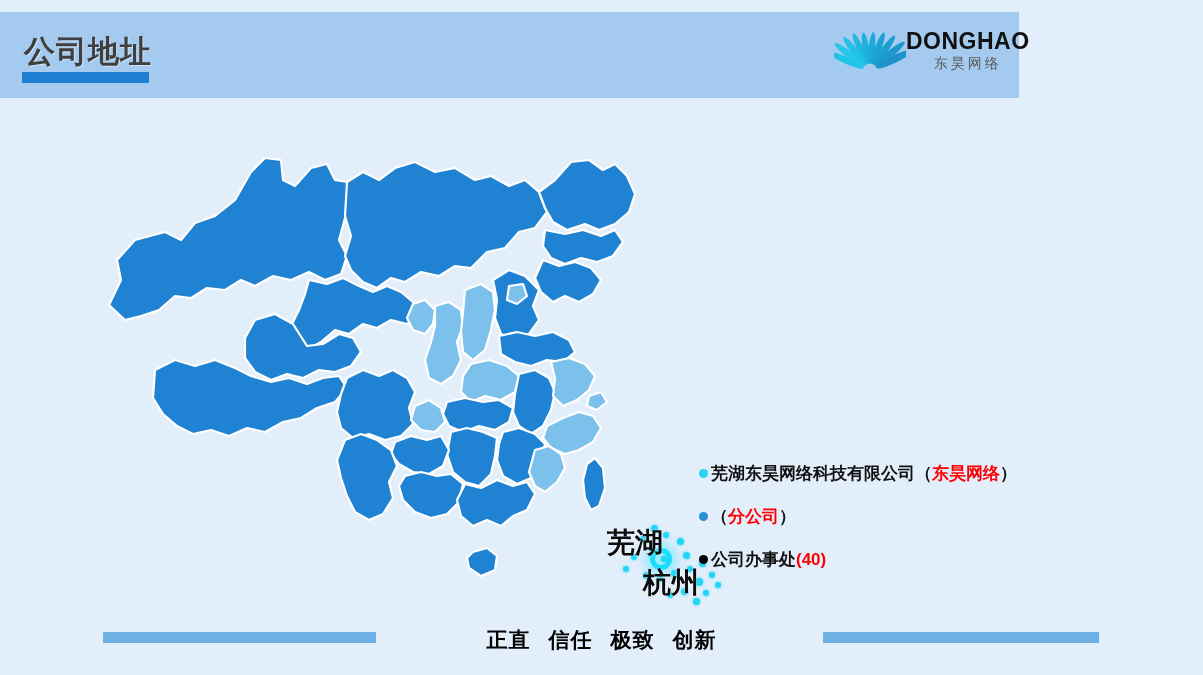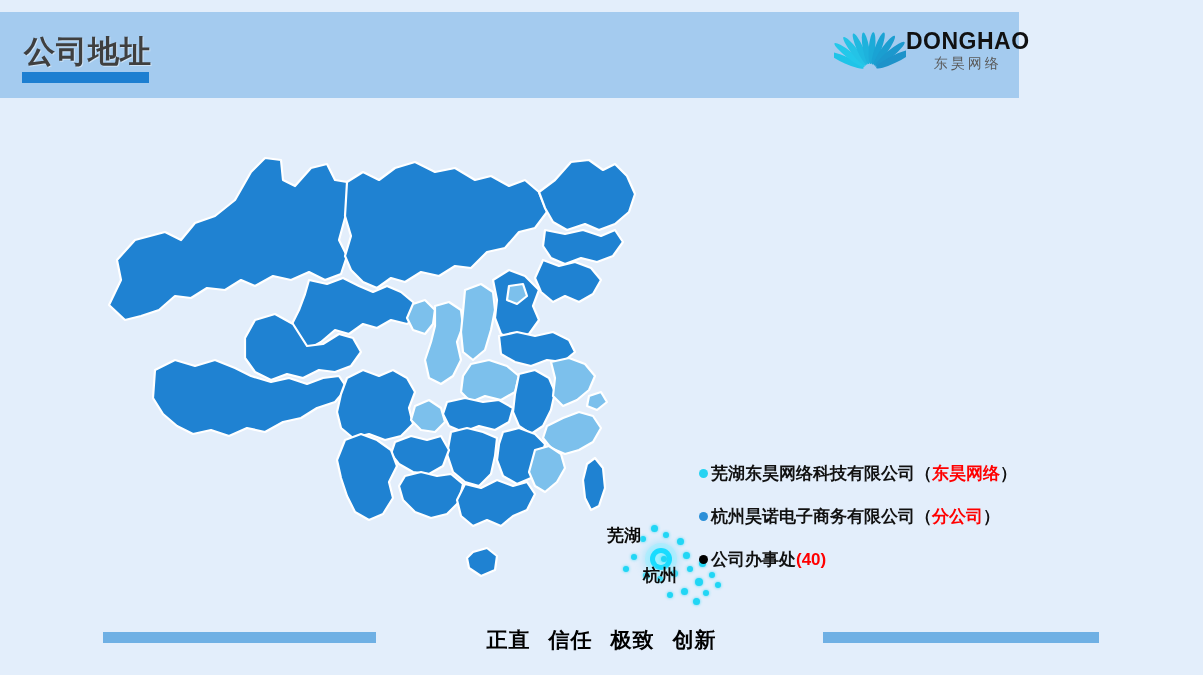--- a/index.html
+++ b/index.html
@@ -41,21 +41,21 @@
   
   .map-wrap{
     position:absolute;left:95px;top:120px;width:600px;height:500px;
   }
   .map-wrap svg{display:block;width:600px;height:500px;}
   .prov{stroke:#ffffff;stroke-width:2.2;stroke-linejoin:round;}
   .p-dark{fill:#1f82d2;}
   .p-light{fill:#7cc0ec;}
   
   .map-label{
-    position:absolute;font-size:17px;font-weight:bold;color:#0b0b0b;
+    position:absolute;font-size:28px;font-weight:bold;color:#0b0b0b;
     text-shadow:0 0 3px rgba(255,255,255,.55);
     white-space:nowrap;
   }
   .label-wuhu{left:512px;top:404px;}
   .label-hangzhou{left:548px;top:444px;}
   
   .marker-main{
     position:absolute;left:555px;top:428px;width:22px;height:22px;
     border-radius:50%;
     background:#19dcff;
@@ -231,21 +231,20 @@
   <div class="legend-row">
     <span class="legend-bullet b-cyan"></span>
     <span>芜湖东昊网络科技有限公司</span>
     <span class="paren">（</span>
     <span class="red">东昊网络</span>
     <span class="paren">）</span>
   </div>
 
   <div class="legend-row">
     <span class="legend-bullet b-blue"></span>
-    <span>杭州昊诺电子商务有限公司</span>
     <span class="paren">（</span>
     <span class="red">分公司</span>
     <span class="paren">）</span>
   </div>
 
   <div class="legend-row">
     <span class="legend-bullet b-black"></span>
     <span>公司办事处</span>
     <span class="red">(40)</span>
   </div>

